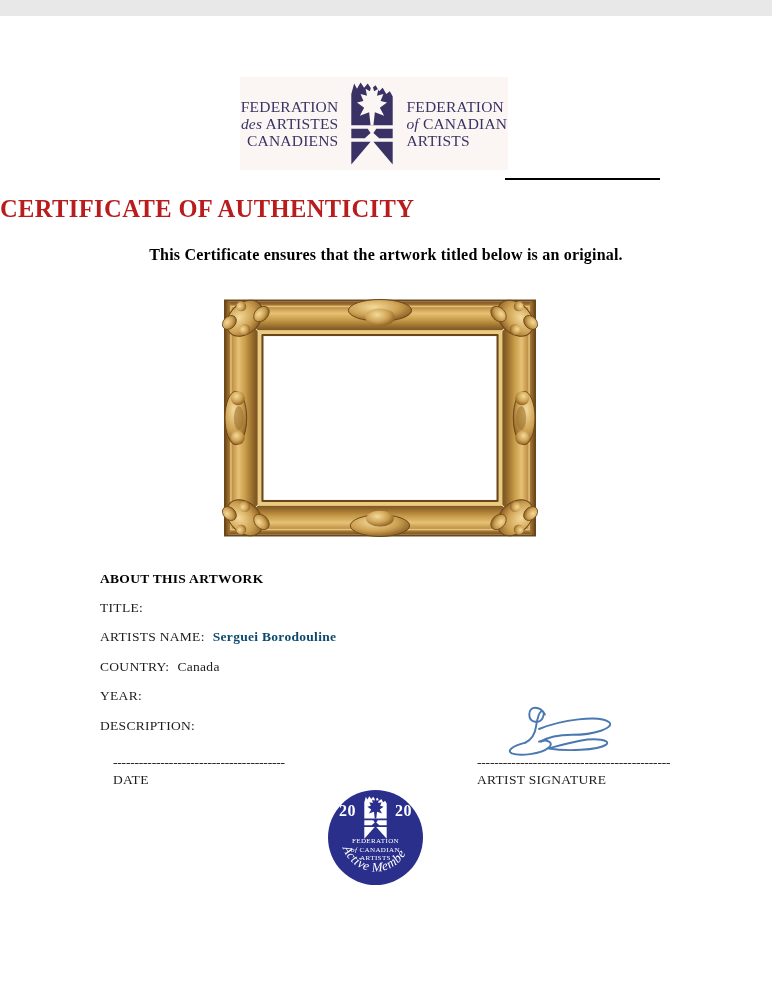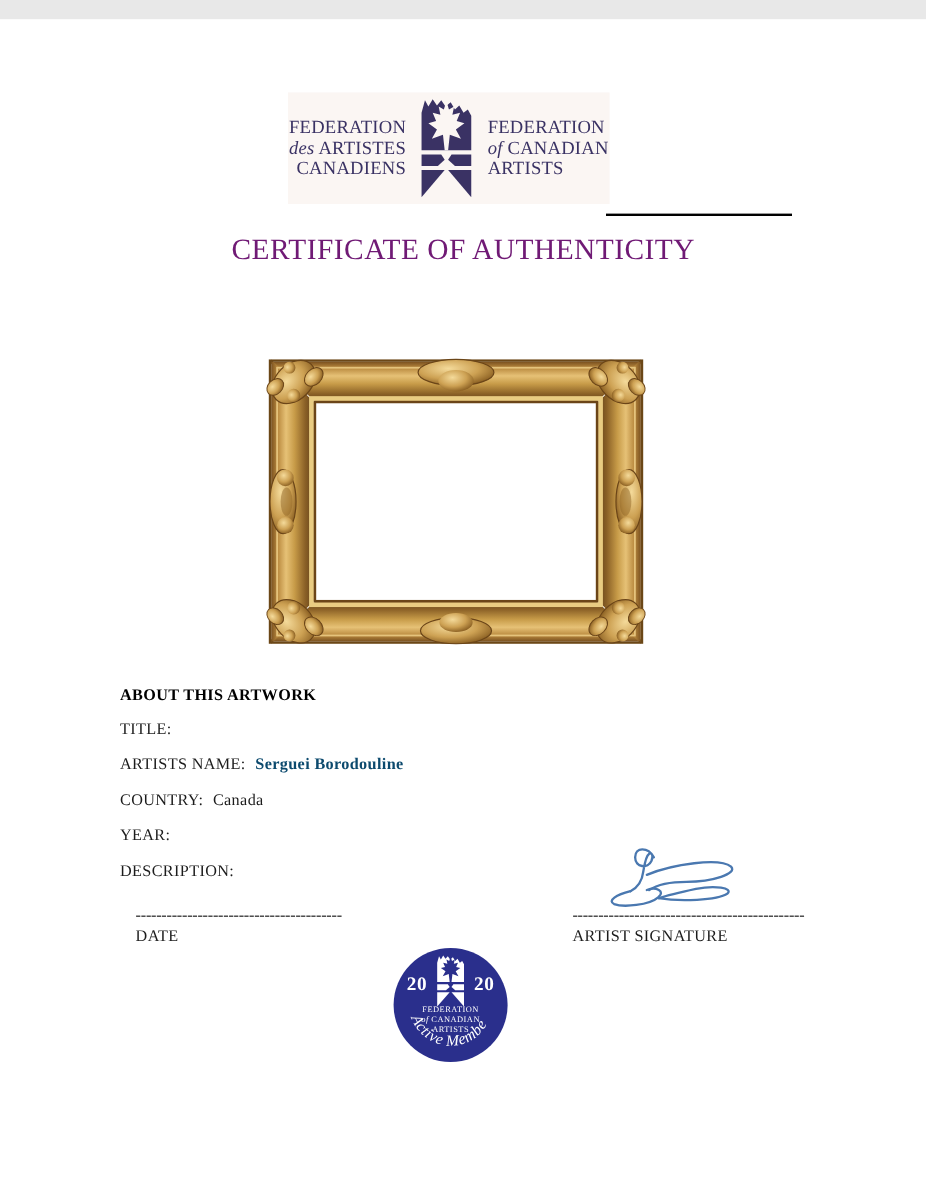--- a/index.html
+++ b/index.html
@@ -36,23 +36,22 @@
   .em-cut  { fill: var(--cut, #ffffff); }
 
   .header-rule {
     position: absolute; left: 505px; top: 162px;
     width: 155px; height: 2px; background: #000000;
   }
 
   
   .cert-title {
     position: absolute; left: 0; top: 179px; width: 100%;
-    text-align: center;
-    font-size: 24.5px; font-weight: normal; letter-spacing: 0.4px;
-    color: #701a75;
+    font-size: 24.5px; font-weight: bold; letter-spacing: 0.4px;
+    color: #b91c1c;
   }
   .cert-subtitle {
     position: absolute; left: 0; top: 230px; width: 100%;
     text-align: center;
     font-size: 16px; font-weight: bold; letter-spacing: 0.2px;
     color: #000000;
   }
 
   
   .frame-svg {
@@ -84,21 +83,21 @@
   .signoff .dashes { letter-spacing: -0.2px; line-height: 12px; white-space: nowrap; }
   .signoff .label  { line-height: 16px; margin-top: 3px; }
 
   
   .badge {
     position: absolute; left: 328px; top: 774px;
     width: 95px; height: 95px; border-radius: 50%;
     background: #2a2f8c; color: #ffffff;
   }
   .badge-year {
-    position: absolute; top: 22px;
+    position: absolute; top: 12px;
     font-size: 16px; font-weight: bold; letter-spacing: 0.5px;
   }
   .badge-year.l { left: 11px; }
   .badge-year.r { right: 11px; }
   .badge-emblem { position: absolute; left: 34px; top: 5px; --em:#ffffff; --cut:#2a2f8c; }
   .badge-org {
     position: absolute; left: 0; top: 47px; width: 100%;
     text-align: center; font-size: 7px; line-height: 8.6px;
     letter-spacing: 0.4px;
   }
@@ -140,20 +139,21 @@
     <div class="logo-text right">
       <div>FEDERATION</div>
       <div><span class="it">of</span> <span>CANADIAN</span></div>
       <div>ARTISTS</div>
     </div>
   </div>
 
   <div class="header-rule"></div>
 
   <div class="cert-title">CERTIFICATE OF AUTHENTICITY</div>
+  <div class="cert-subtitle">This Certificate ensures that the artwork titled below is an original.</div>
 
   <svg class="frame-svg" width="312" height="242" viewBox="0 0 316 240">
     <defs>
       <linearGradient id="railV" x1="0" y1="0" x2="0" y2="1">
         <stop offset="0" stop-color="#7a5120"></stop>
           <stop offset="0.15" stop-color="#b9893e"></stop>
         <stop offset="0.35" stop-color="#e6c176"></stop>
           <stop offset="0.55" stop-color="#c79b48"></stop>
         <stop offset="0.8" stop-color="#8a6026"></stop>
           <stop offset="1" stop-color="#64421a"></stop>

